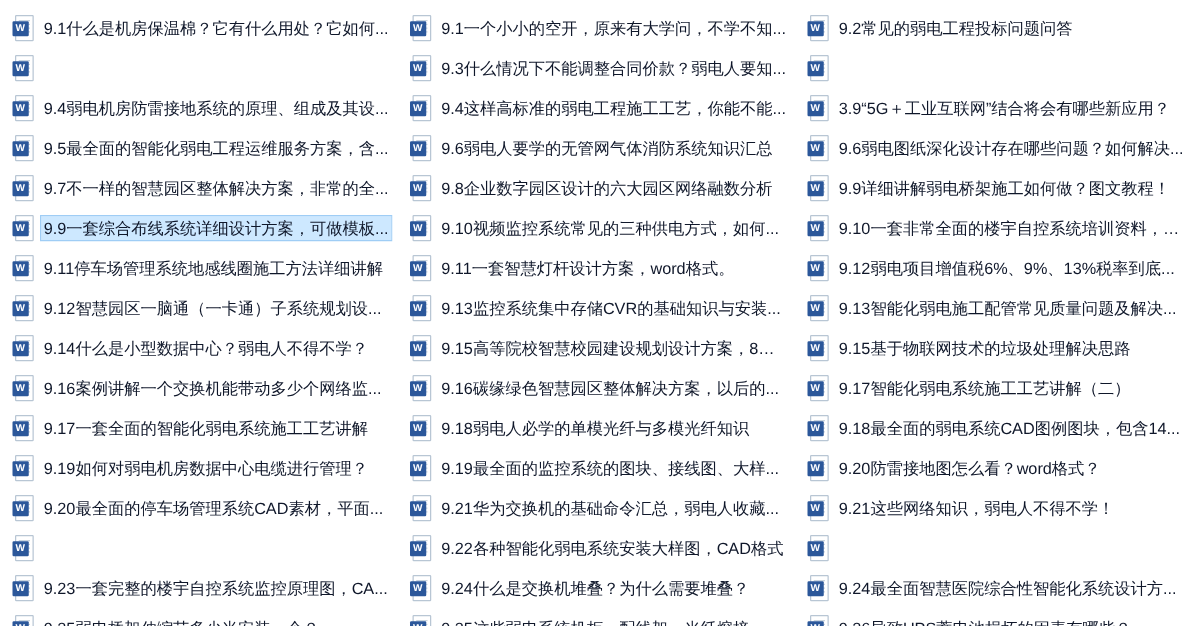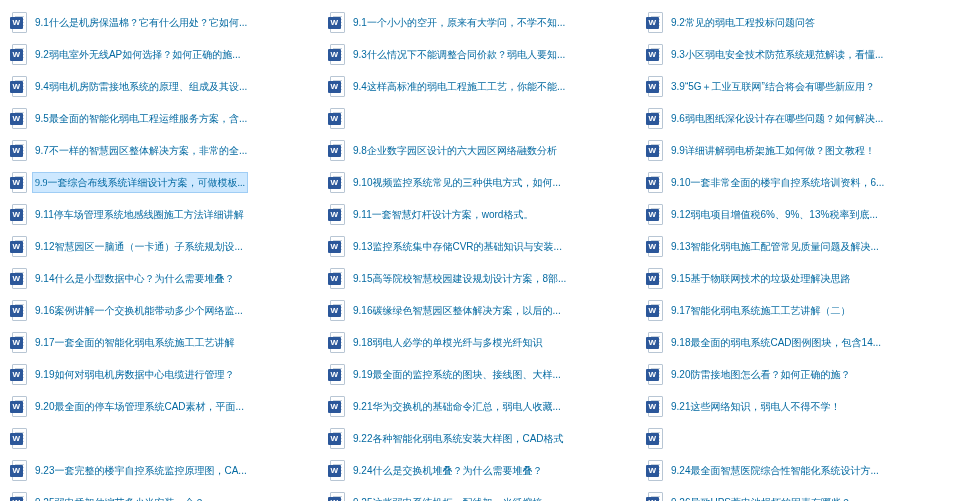--- a/index.html
+++ b/index.html
@@ -34,21 +34,20 @@
     flex-direction: row;
     align-items: center;
     height: 32px;
     min-height: 32px;
     box-sizing: border-box;
     overflow: hidden;
   }
   .file-item.selected .file-label {
     background: #cde8ff;
     outline: 1px solid #9fcdf5;
-    font-family: Liberation Serif, serif;
   }
   .icon-wrap {
     width: 20px;
     min-width: 20px;
     height: 22px;
     margin-right: 5px;
     display: flex;
     align-items: center;
     justify-content: center;
   }
@@ -91,23 +90,23 @@
     border-radius: 1px;
     color: #ffffff;
     font-size: 8px;
     line-height: 12px;
     text-align: center;
     font-family: "Liberation Sans", sans-serif;
     font-weight: bold;
     letter-spacing: -0.5px;
   }
   .file-label {
-    font-size: 10px;
+    font-size: 13px;
     line-height: 17px;
-    color: #0369a1;
+    color: #0f172a;
     white-space: nowrap;
     overflow: hidden;
     text-overflow: ellipsis;
     padding: 1px 2px;
     max-width: 286px;
     font-family: "Liberation Sans", sans-serif;
   }
 </style>
 </head>
 <body>
@@ -136,21 +135,20 @@
           <span class="page"></span>
           <span class="lines">
               <i></i>
               <i></i>
               <i></i>
               <i></i>
             </span>
           <span class="badge">W</span>
         </span>
       </span>
-      <span class="file-label">9.2弱电室外无线AP如何选择？如何正确的施...</span>
     </div>
     <div class="file-item">
       <span class="icon-wrap">
         <span class="doc-icon">
           <span class="page"></span>
           <span class="lines">
               <i></i>
               <i></i>
               <i></i>
               <i></i>
@@ -241,21 +239,21 @@
           <span class="page"></span>
           <span class="lines">
               <i></i>
               <i></i>
               <i></i>
               <i></i>
             </span>
           <span class="badge">W</span>
         </span>
       </span>
-      <span class="file-label">9.14什么是小型数据中心？为什么需要堆叠？</span>
+      <span class="file-label">9.14什么是小型数据中心？弱电人不得不学？</span>
     </div>
     <div class="file-item">
       <span class="icon-wrap">
         <span class="doc-icon">
           <span class="page"></span>
           <span class="lines">
               <i></i>
               <i></i>
               <i></i>
               <i></i>
@@ -407,20 +405,21 @@
           <span class="page"></span>
           <span class="lines">
               <i></i>
               <i></i>
               <i></i>
               <i></i>
             </span>
           <span class="badge">W</span>
         </span>
       </span>
+      <span class="file-label">9.6弱电人要学的无管网气体消防系统知识汇总</span>
     </div>
     <div class="file-item">
       <span class="icon-wrap">
         <span class="doc-icon">
           <span class="page"></span>
           <span class="lines">
               <i></i>
               <i></i>
               <i></i>
               <i></i>
@@ -618,21 +617,20 @@
           <span class="page"></span>
           <span class="lines">
               <i></i>
               <i></i>
               <i></i>
               <i></i>
             </span>
           <span class="badge">W</span>
         </span>
       </span>
-      <span class="file-label">9.3小区弱电安全技术防范系统规范解读，看懂...</span>
     </div>
     <div class="file-item">
       <span class="icon-wrap">
         <span class="doc-icon">
           <span class="page"></span>
           <span class="lines">
               <i></i>
               <i></i>
               <i></i>
               <i></i>
@@ -768,21 +766,21 @@
           <span class="page"></span>
           <span class="lines">
               <i></i>
               <i></i>
               <i></i>
               <i></i>
             </span>
           <span class="badge">W</span>
         </span>
       </span>
-      <span class="file-label">9.20防雷接地图怎么看？如何正确的施？</span>
+      <span class="file-label">9.20防雷接地图怎么看？word格式？</span>
     </div>
     <div class="file-item">
       <span class="icon-wrap">
         <span class="doc-icon">
           <span class="page"></span>
           <span class="lines">
               <i></i>
               <i></i>
               <i></i>
               <i></i>

